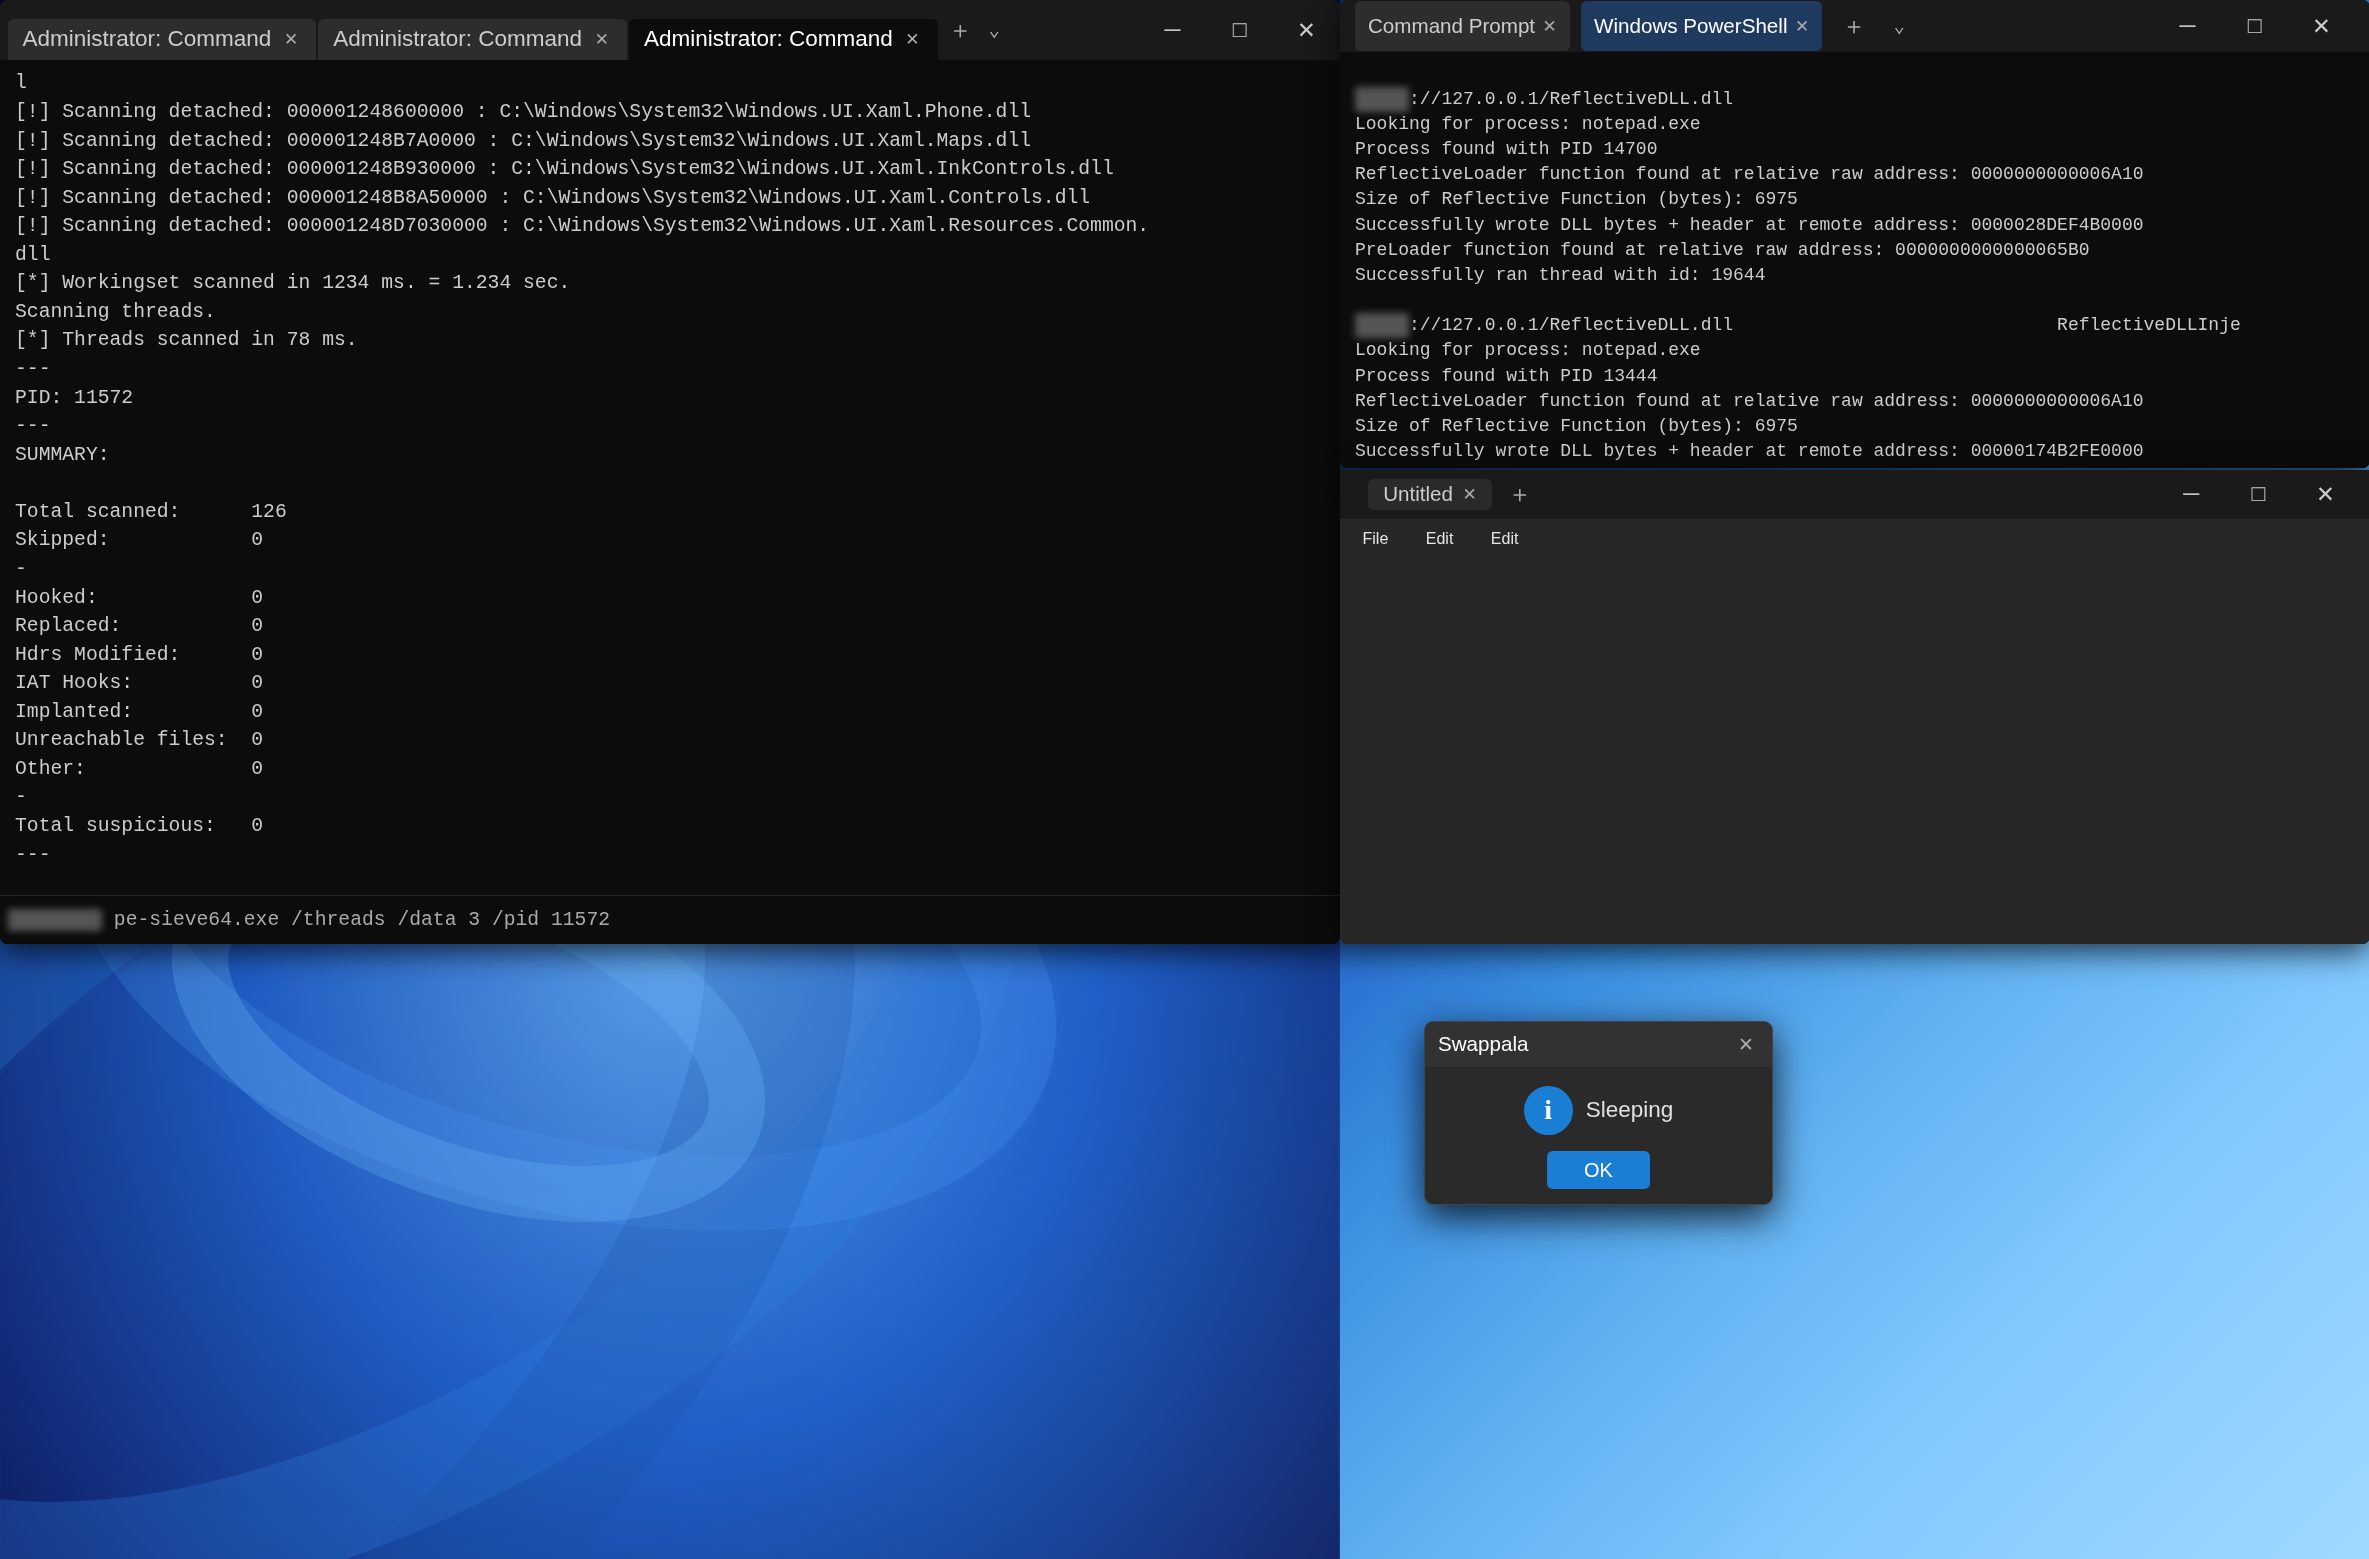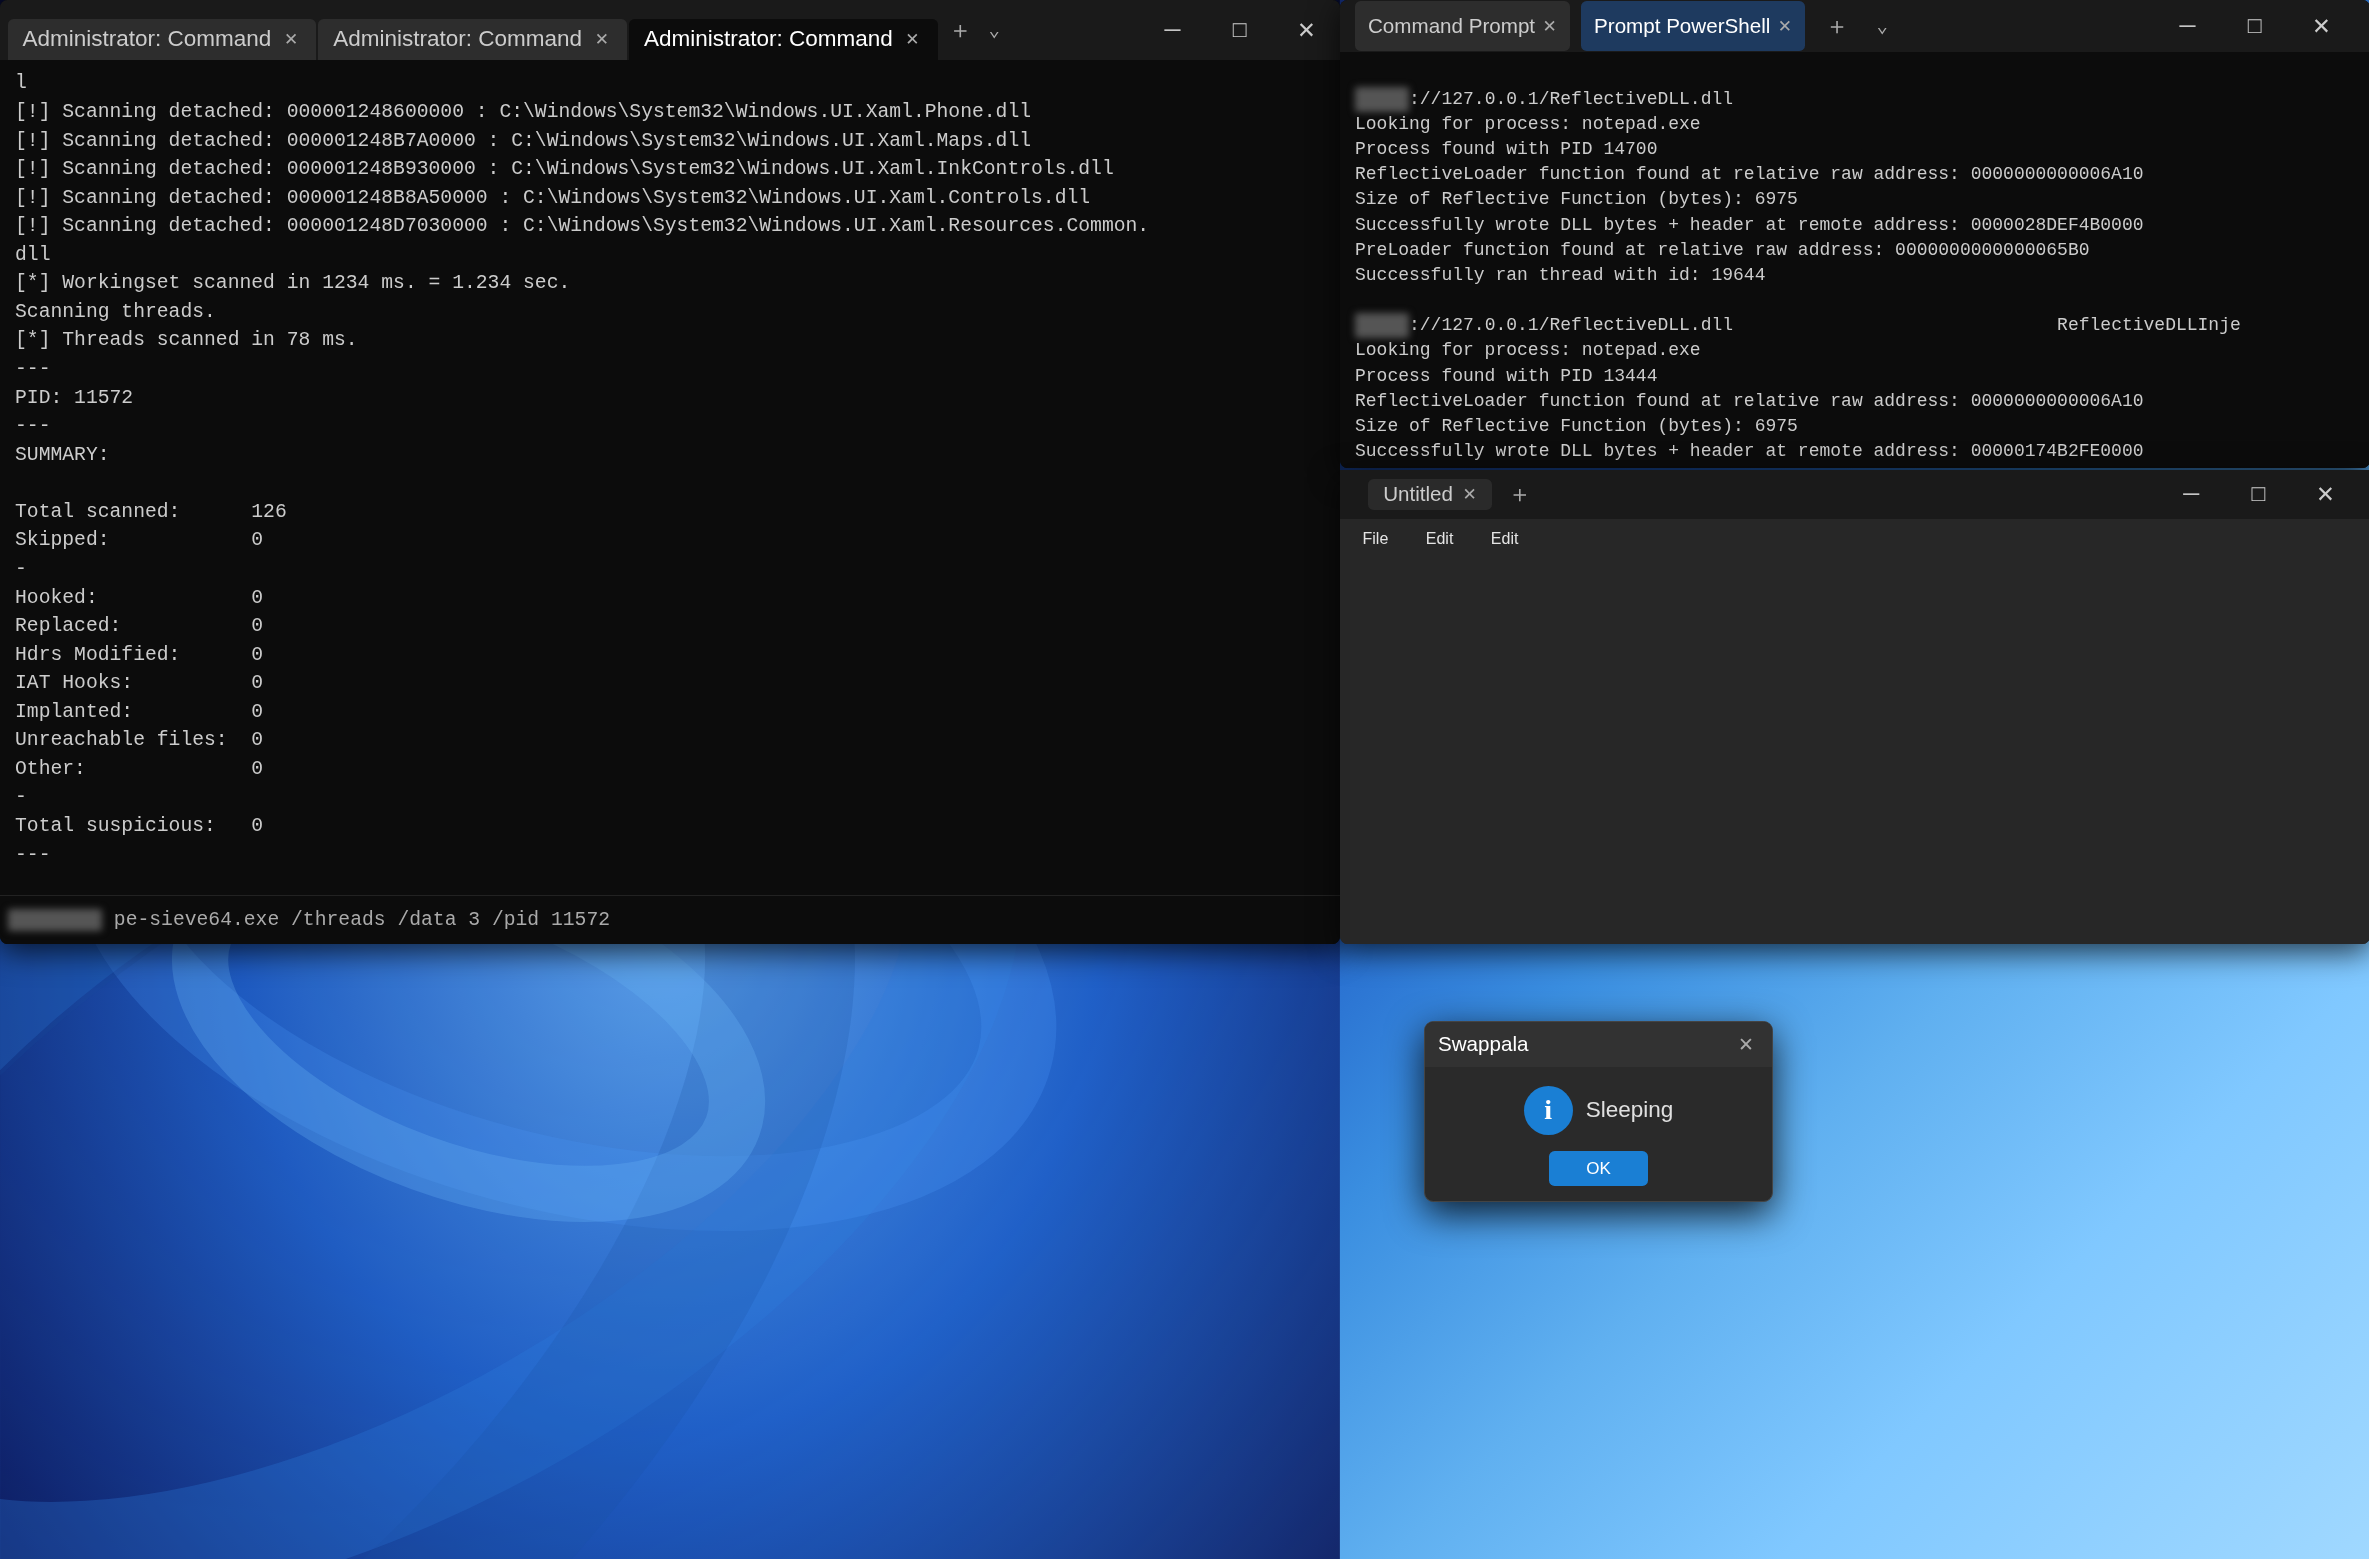--- a/index.html
+++ b/index.html
@@ -365,21 +365,21 @@
       font-size: 22.5px;
       color: #e0e0e0;
     }
 
     .dialog-ok-btn {
       background: #1a7fd4;
       color: #fff;
       border: none;
       border-radius: 5.6px;
       padding: 7.5px 37px;
-      font-size: 17px;
+      font-size: 20px;
       font-family: 'Segoe UI', Arial, sans-serif;
       cursor: pointer;
       margin-top: 3.7px;
     }
   </style>
 </head>
 <body>
 
 <div class="desktop">
 
@@ -463,21 +463,21 @@
 
 <div class="right-panel">
 
   <div class="cmd-right">
     <div class="cmd-right-titlebar">
       <div class="tab-item">
         <span>Command Prompt</span>
         <span style="font-size:17px;color:#aaa;">✕</span>
       </div>
       <div class="tab-item powershell">
-        <span>Prompt PowerShell</span>
+        <span>Windows PowerShell</span>
         <span style="font-size:17px;color:#aaa;">✕</span>
       </div>
       <span class="tab-add" style="position:static;font-size:24px;color:#aaa;">＋</span>
       <span class="tab-dropdown" style="font-size:19px;color:#aaa;">⌄</span>
       <div class="titlebar-controls" style="margin-left:auto;">
         <button class="ctrl-btn">─</button>
         <button class="ctrl-btn">□</button>
         <button class="ctrl-btn close">✕</button>
       </div>
     </div>

